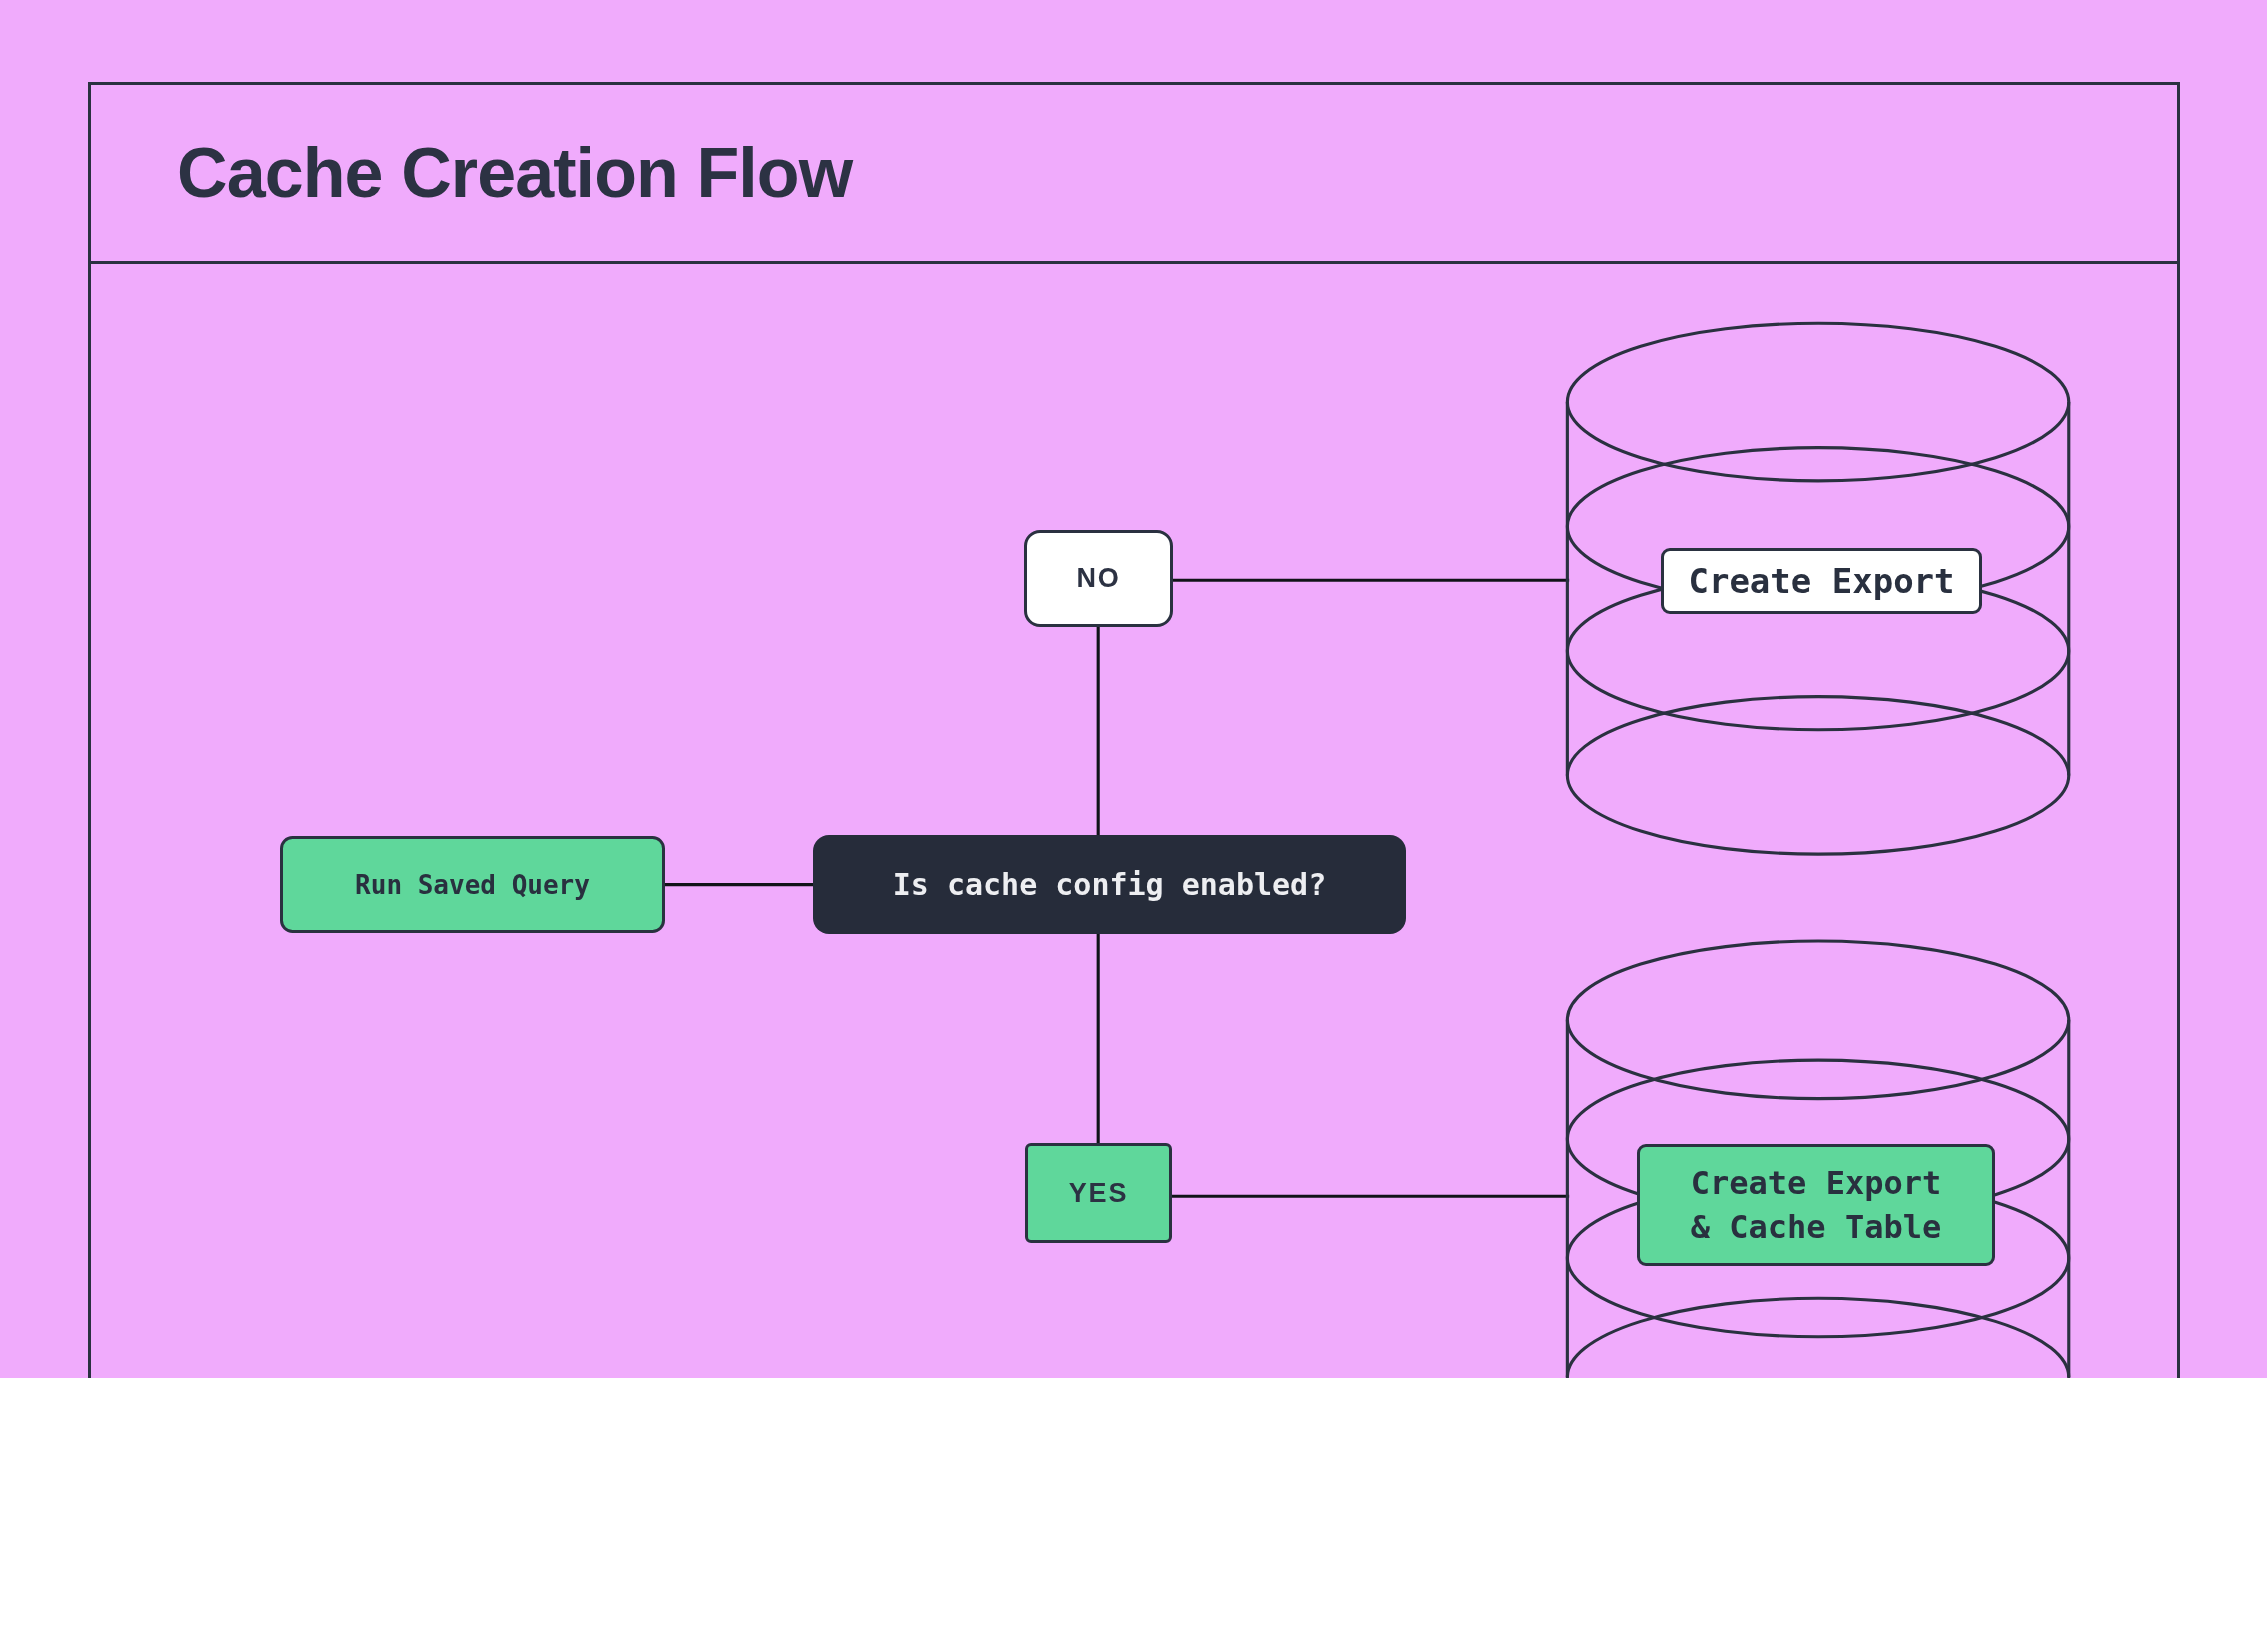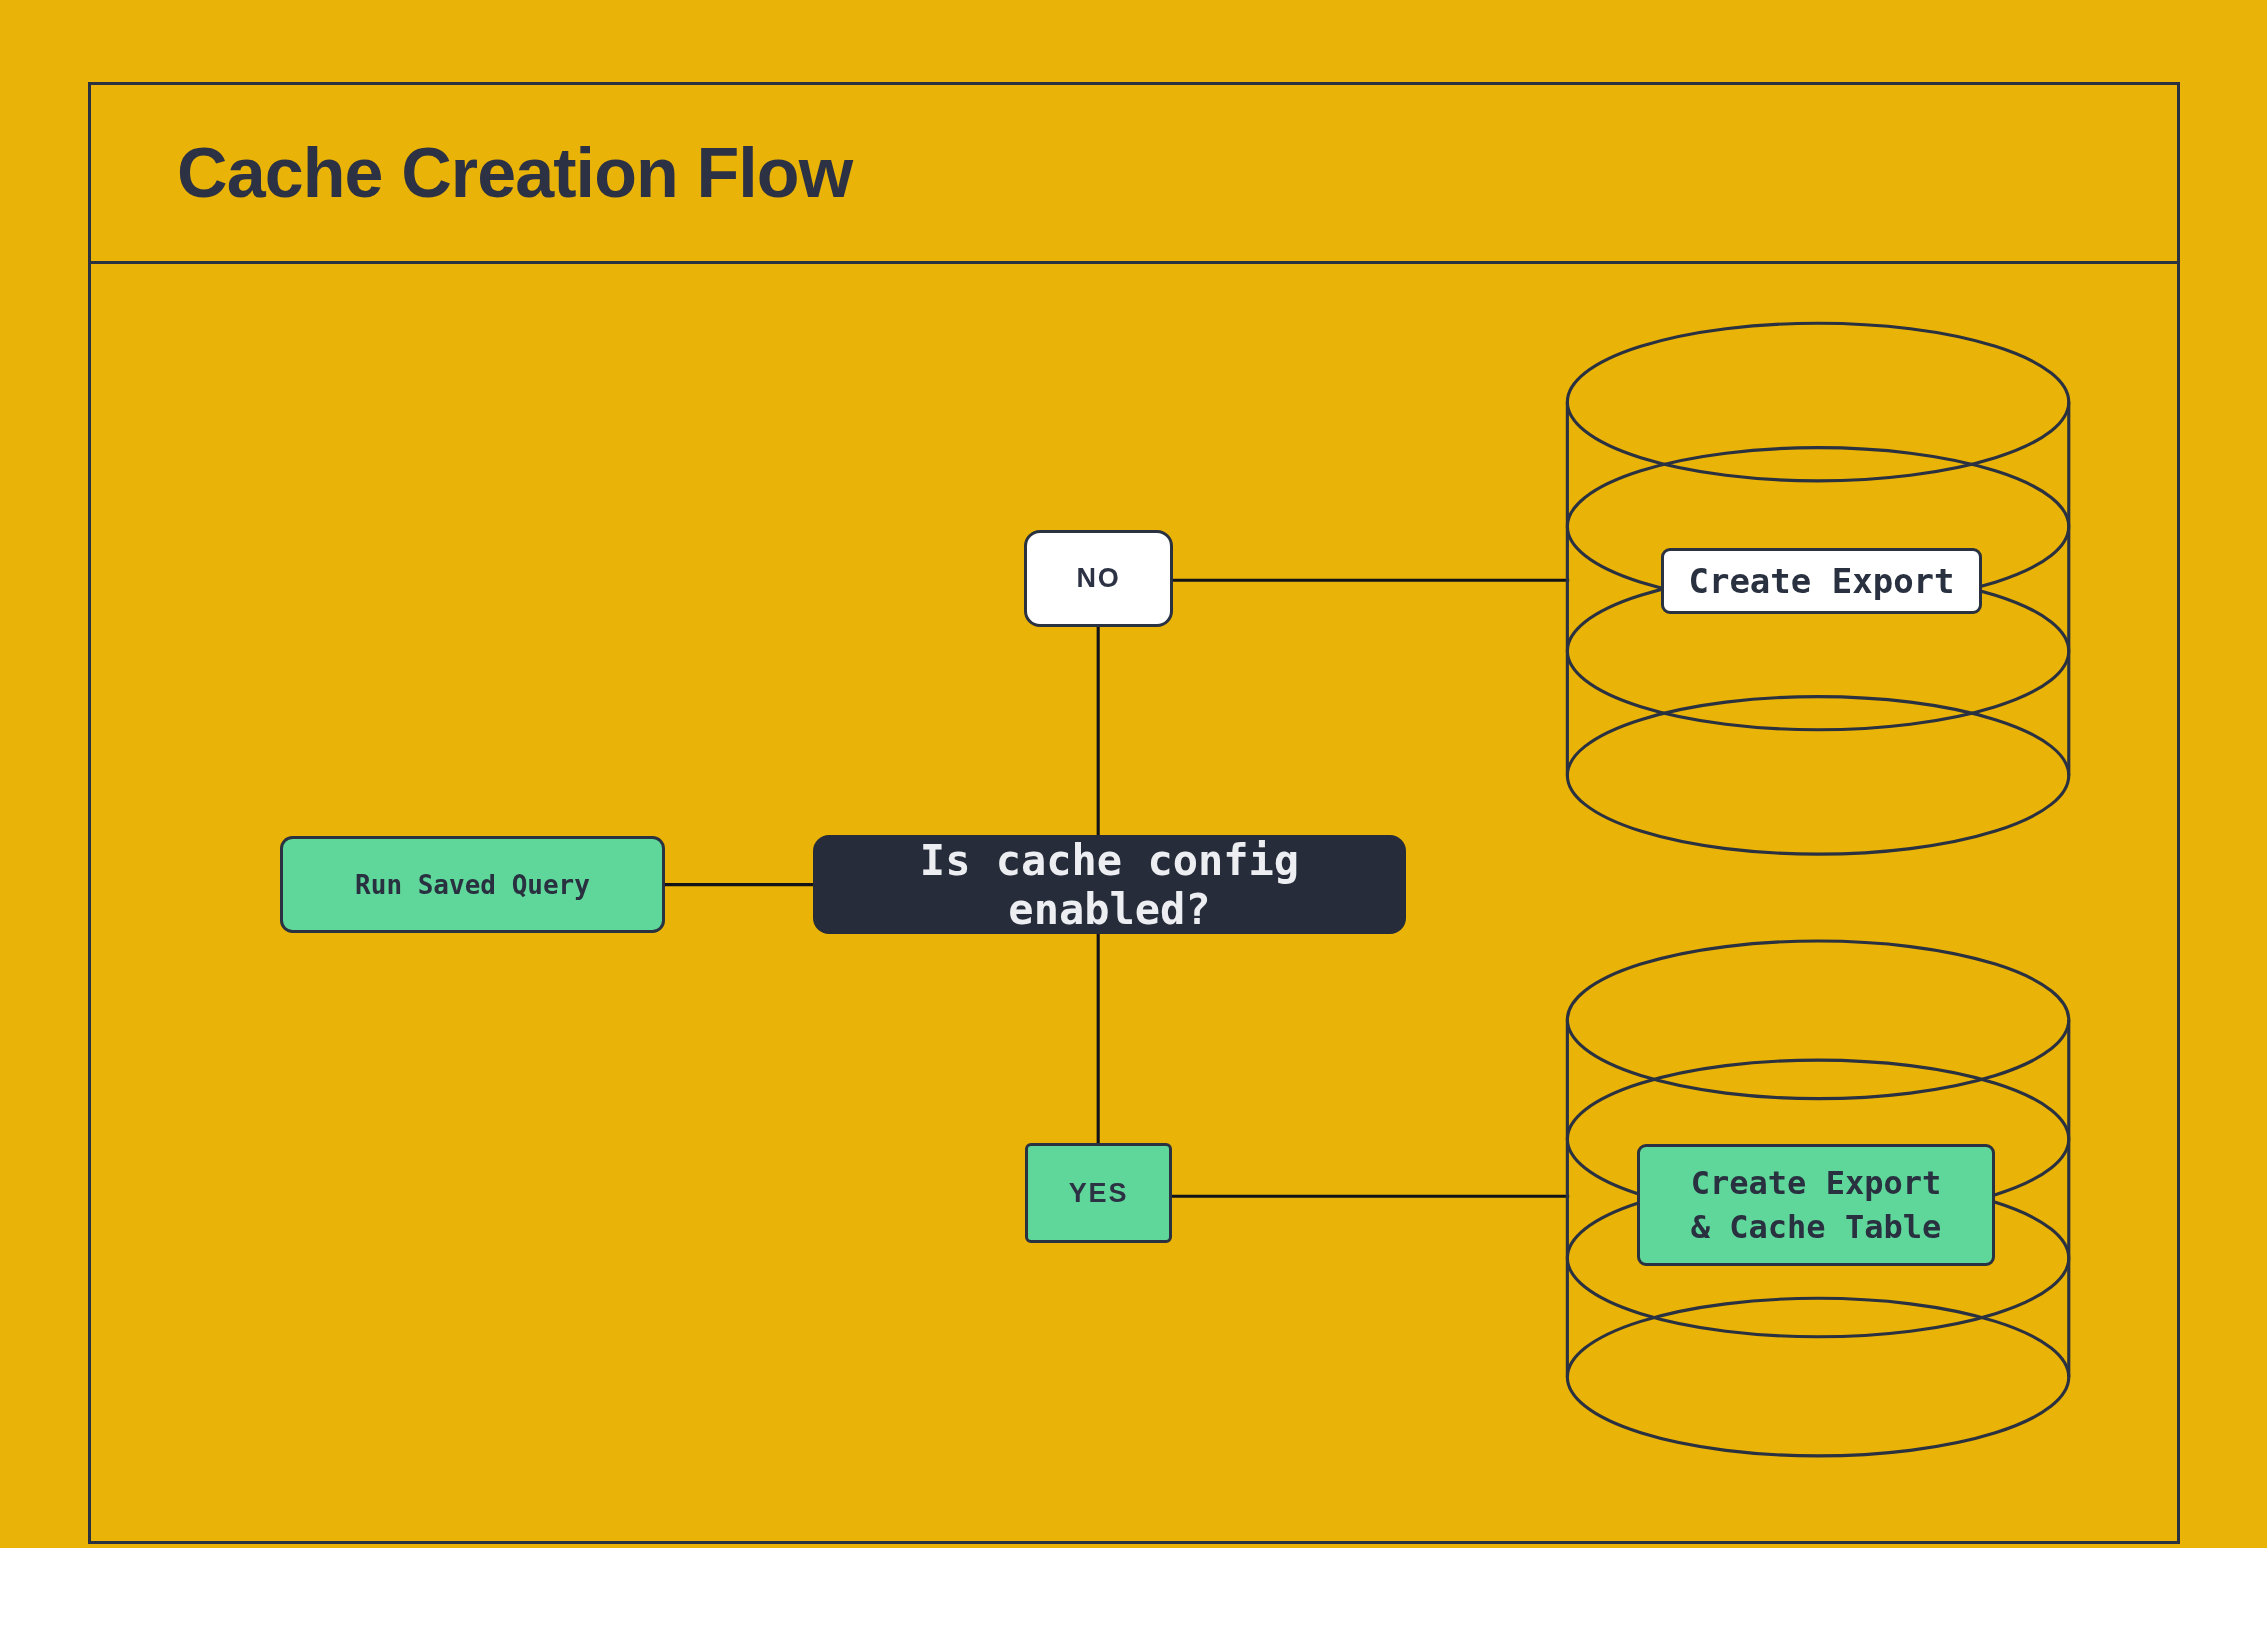--- a/index.html
+++ b/index.html
@@ -3,22 +3,22 @@
 <meta charset="utf-8">
 <style>
   html, body {
     margin: 0; padding: 0;
     background: #ffffff;
     font-family: "Liberation Sans", sans-serif;
   }
   #canvas {
     position: relative;
     width: 2268px;
-    height: 1548px;
-    background: #eab308;
+    height: 1378px;
+    background: #f0abfc;
     overflow: hidden;
   }
   
   .frame {
     position: absolute;
     left: 88px; top: 82px;
     width: 2092px; height: 1462px;
     border: 3.6px solid #2a3140;
     box-sizing: border-box;
     z-index: 0;
@@ -68,23 +68,22 @@
     background: #5fd79b;
     border: 3.6px solid #2a3140;
     border-radius: 12.5px;
     font-size: 26px;
   }
   .node-decision {
     left: 813px; top: 835px;
     width: 593px; height: 99px;
     background: #262c3a;
     border-radius: 16px;
-    font-size: 42px;
+    font-size: 30px;
     color: #edeef1;
-    align-items: flex-end;
   }
   .edge-label {
     font-family: "Liberation Sans", sans-serif;
     font-weight: 700;
     font-size: 27px;
     letter-spacing: 1.8px;
     color: #2c3243;
   }
   .node-no {
     left: 1024px; top: 530px;

